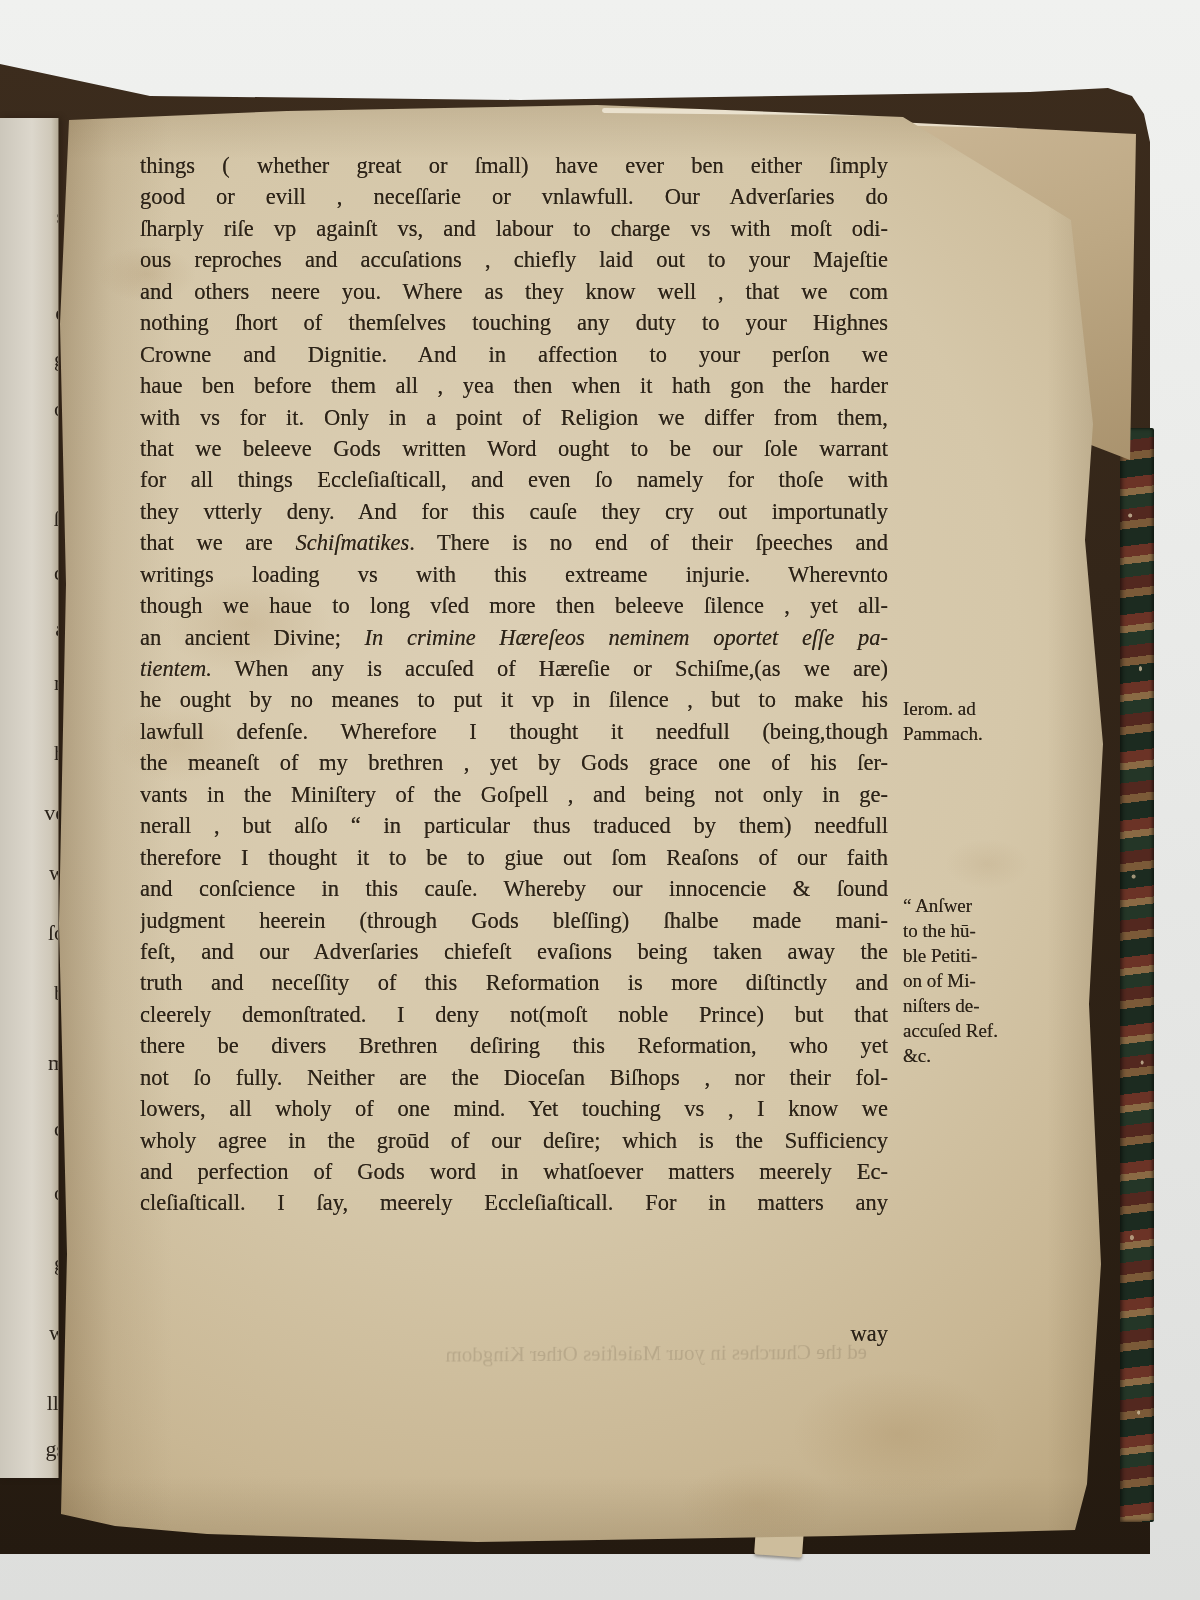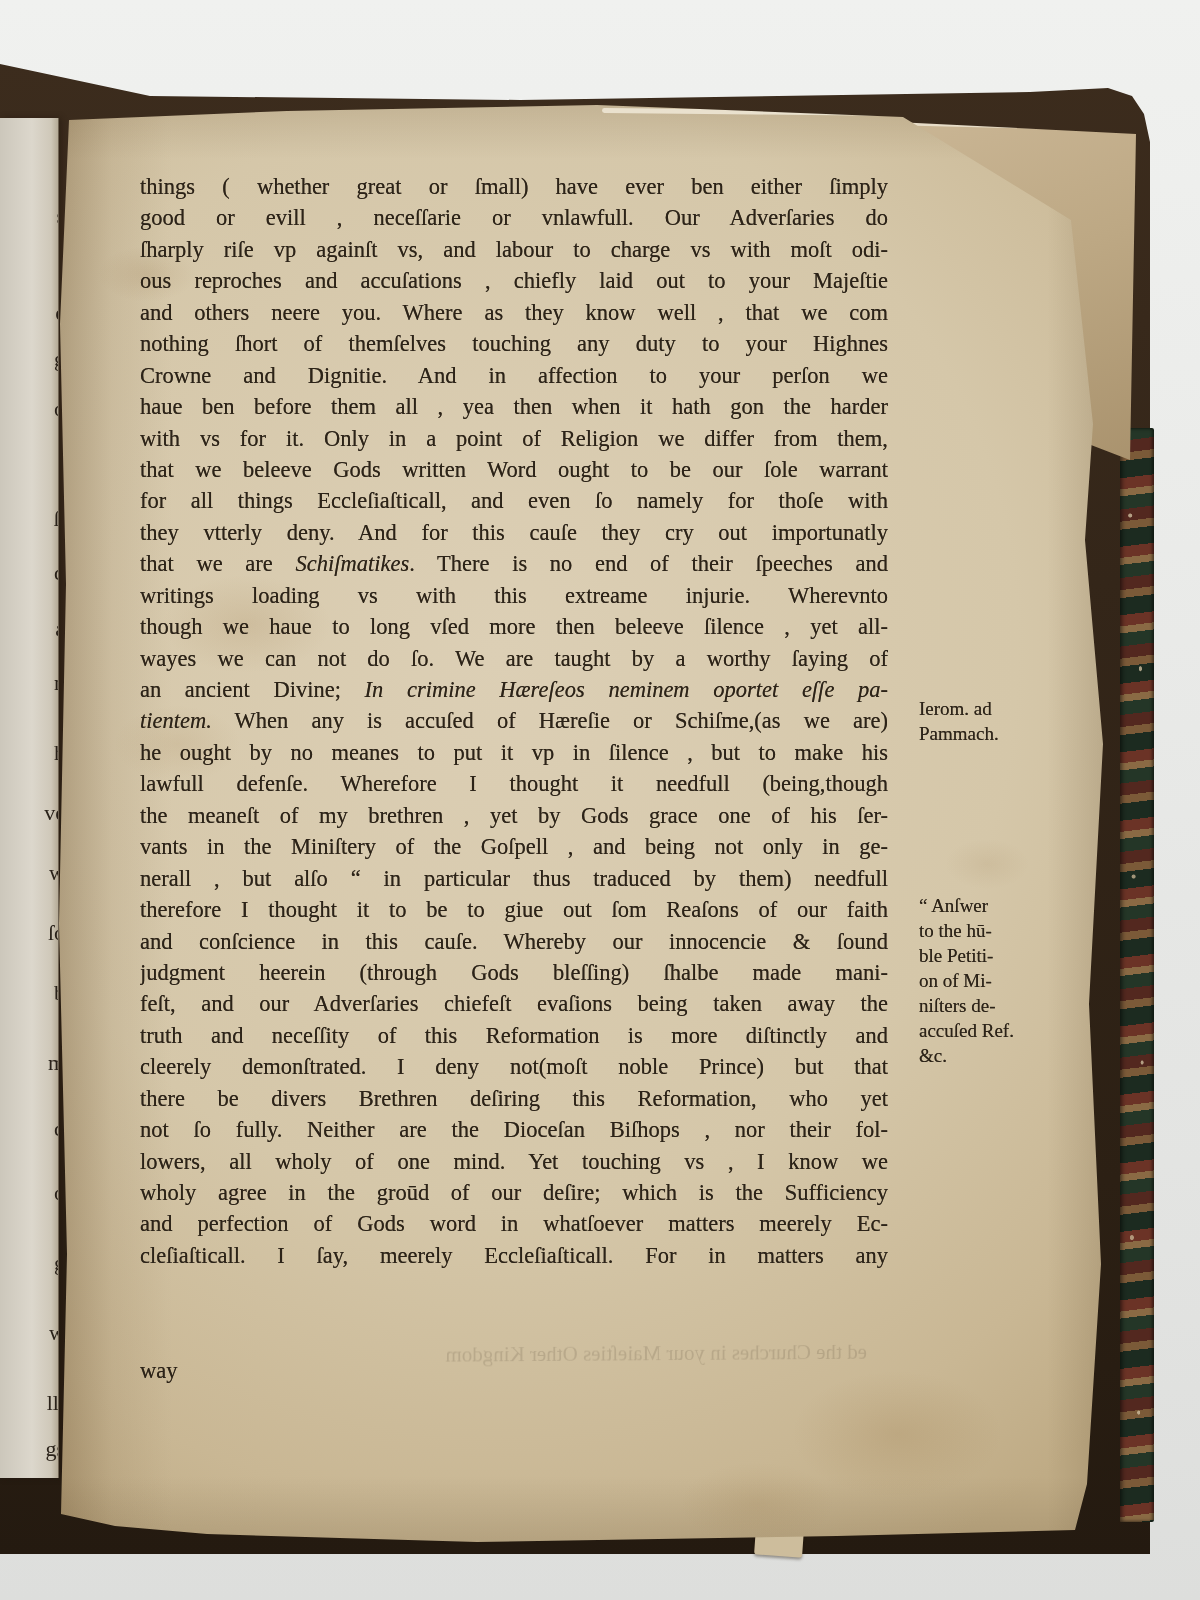--- a/index.html
+++ b/index.html
@@ -85,43 +85,43 @@
       radial-gradient(150px 90px at 840px 1330px, rgba(145,110,60,.18), transparent 70%),
       radial-gradient(110px 60px at 700px 1400px, rgba(145,110,60,.12), transparent 70%),
       radial-gradient(70px 40px at 90px 170px, rgba(140,105,60,.15), transparent 70%),
       radial-gradient(60px 36px at 930px 760px, rgba(140,105,60,.10), transparent 70%);
   }
   .deckle-top{position:absolute;left:545px;top:6px;width:400px;height:5px;
     background:rgba(243,236,220,.8);border-radius:3px;transform:rotate(.6deg);z-index:3;}
 
   
   .textblock{
-    position:absolute;left:83px;top:67px;width:748px;z-index:2;
+    position:absolute;left:83px;top:46px;width:748px;z-index:2;
     color:#2c2318;font-size:22.5px;
   }
   .line{
     line-height:31.45px;height:31.45px;overflow:hidden;
     text-align:justify;text-align-last:justify;
     text-shadow:0 0 .6px rgba(44,35,24,.7);
     word-spacing:-.3px;
   }
   .it{font-style:italic;margin-top:31px;}
   .catchword{
-    position:absolute;left:83px;top:1254px;width:748px;z-index:2;
-    color:#2c2318;font-size:22.5px;
+    position:absolute;left:83px;top:1217px;width:748px;z-index:2;
+    color:#2c2318;font-size:22.5px;text-align:right;
     text-shadow:0 0 .6px rgba(44,35,24,.7);
   }
   .ghost{
     position:absolute;left:150px;top:1238px;width:660px;z-index:1;
     transform:scaleX(-1) rotate(.4deg);opacity:.15;filter:blur(.5px);
     color:#3a2d1e;font-size:21px;white-space:nowrap;overflow:hidden;
   }
   
   .margin-notes{position:absolute;left:846px;top:0;width:130px;z-index:2;}
-  .note{position:absolute;left:16px;width:130px;color:#2c2318;
+  .note{position:absolute;left:0;width:130px;color:#2c2318;
     font-size:19px;line-height:25px;text-shadow:0 0 .5px rgba(44,35,24,.7);}
   .note div{white-space:nowrap;}
 
   
   .page-tab{position:absolute;left:755px;top:1528px;width:48px;height:28px;
     background:#cdbd9c;transform:rotate(4deg);border-radius:3px;
     box-shadow:0 2px 3px rgba(30,20,8,.4);}
 </style>
 </head>
 <body>
@@ -175,21 +175,20 @@
         <div class="line"><span>nothing ſhort of themſelves touching any duty to your Highnes</span></div>
         <div class="line"><span>Crowne and Dignitie.   And in affection to your perſon we</span></div>
         <div class="line"><span>haue ben before them all , yea then when it hath gon the harder</span></div>
         <div class="line"><span>with vs for it.   Only in a point of Religion we differ from them,</span></div>
         <div class="line"><span>that we beleeve Gods written Word ought to be our ſole warrant</span></div>
         <div class="line"><span>for all things Eccleſiaſticall, and even ſo namely for thoſe with</span></div>
         <div class="line"><span>they vtterly deny.   And for this cauſe they cry out importunatly</span></div>
         <div class="line"><span>that we are </span><span class="it">Schiſmatikes</span><span>.   There is no end of their ſpeeches and</span></div>
         <div class="line"><span>writings loading vs with this extreame injurie.   Wherevnto</span></div>
         <div class="line"><span>though we haue to long vſed more then beleeve ſilence , yet all-</span></div>
-        <div class="line"><span>wayes we can not do ſo.    We are taught by a worthy ſaying of</span></div>
         <div class="line"><span>an ancient Divine; </span><span class="it">In crimine Hæreſeos neminem oportet eſſe pa-</span></div>
         <div class="line"><span class="it">tientem.</span><span>  When any is accuſed of Hæreſie or Schiſme,(as we are)</span></div>
         <div class="line"><span>he ought by no meanes to put it vp in ſilence , but to make his</span></div>
         <div class="line"><span>lawfull defenſe.  Wherefore I thought it needfull (being,though</span></div>
         <div class="line"><span>the meaneſt of my brethren , yet by Gods grace one of his ſer-</span></div>
         <div class="line"><span>vants in the Miniſtery of the Goſpell , and being not only in ge-</span></div>
         <div class="line"><span>nerall , but alſo “ in particular thus traduced by them) needfull</span></div>
         <div class="line"><span>therefore I thought it to be to giue out ſom Reaſons of our faith</span></div>
         <div class="line"><span>and conſcience in this cauſe.   Whereby our innocencie &amp; ſound</span></div>
         <div class="line"><span>judgment heerein (through Gods bleſſing) ſhalbe made mani-</span></div>

